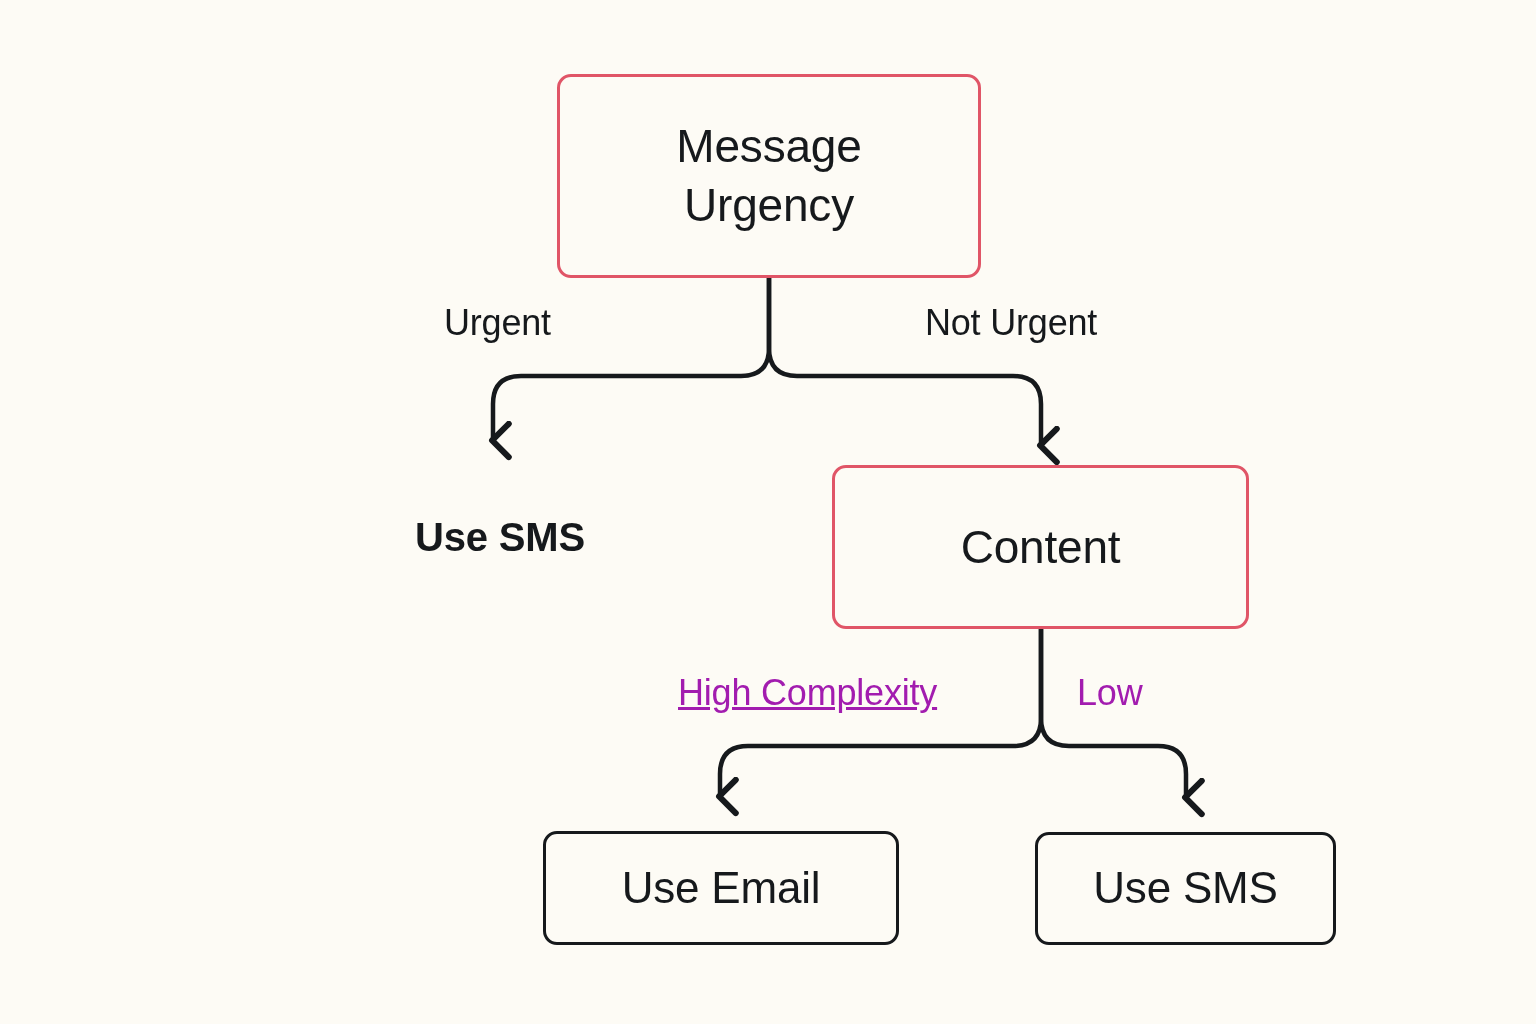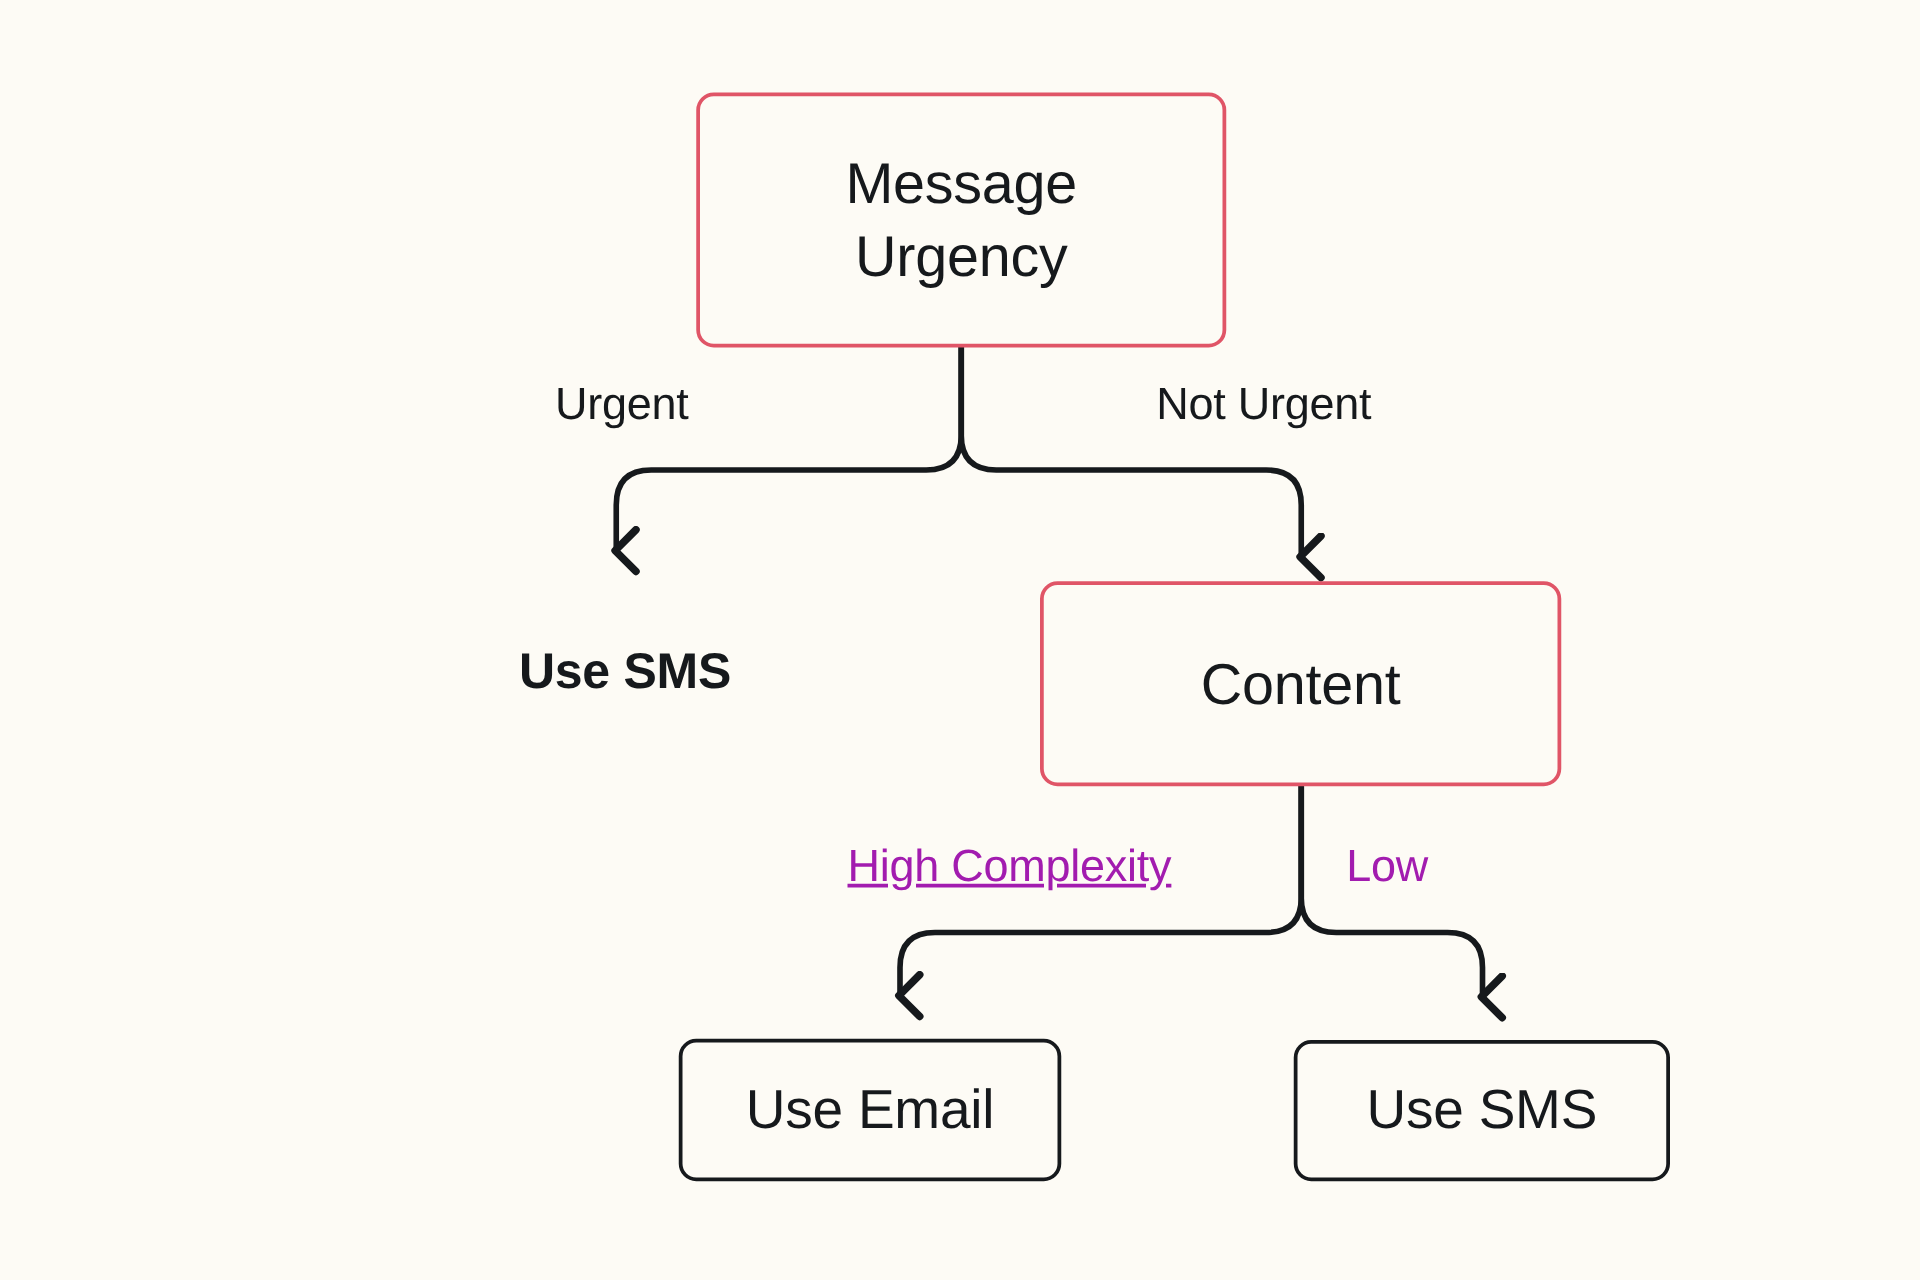--- a/index.html
+++ b/index.html
@@ -68,21 +68,21 @@
     color: #16191C;
     font-size: 36px;
     line-height: 1.1;
     white-space: nowrap;
     font-weight: 400;
     letter-spacing: -0.2px;
   }
   #n-root      { left: 557px; top: 74px;  width: 424px; height: 204px; }
   #n-content   { left: 832px; top: 465px; width: 417px; height: 164px; }
   #n-use-sms-1 { left: 380px; top: 508px; width: 240px; height: 58px; }
-  #n-use-email { left: 543px; top: 831px; width: 306px; height: 114px; }
+  #n-use-email { left: 543px; top: 831px; width: 356px; height: 114px; }
   #n-use-sms-2 { left: 1035px; top: 832px; width: 301px; height: 113px; }
 
   #lbl-urgent      { left: 444px;  top: 303px; }
   #lbl-not-urgent  { left: 925px;  top: 303px; }
   #lbl-high-cx     { left: 678px;  top: 673px; }
   #lbl-low         { left: 1077px; top: 673px; }
 </style>
 </head>
 <body style="background: rgb(253, 251, 245);">
 

